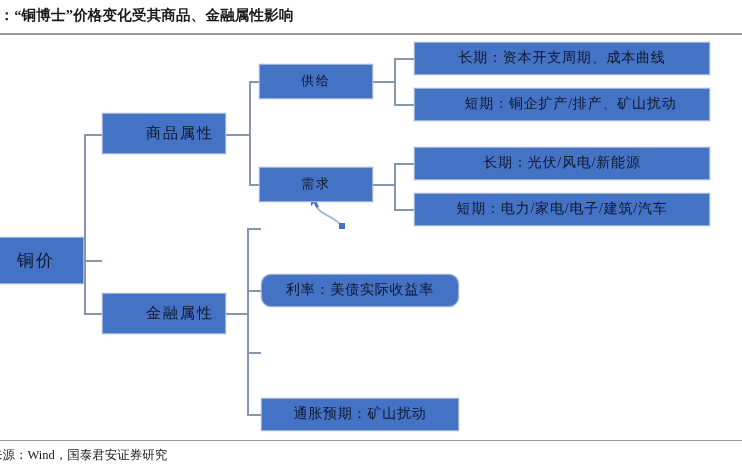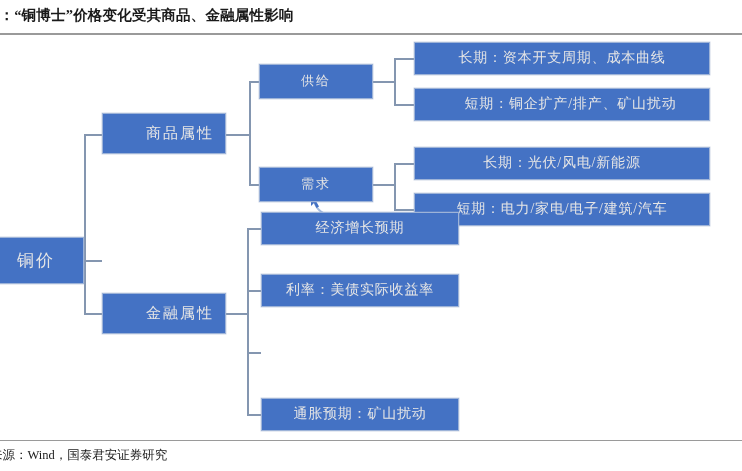--- a/index.html
+++ b/index.html
@@ -72,21 +72,21 @@
     width: 742px;
     height: 406px;
   }
 
   
   .node {
     position: absolute;
     box-sizing: border-box;
     background: #4472C4;
     border: 1.5px solid #9DB3D8;
-    color: #e5e5e5;
+    color: #0f172a;
     display: flex;
     align-items: center;
     justify-content: center;
     text-align: center;
     font-size: 14.5px;
     letter-spacing: 1px;
     line-height: 1.15;
     white-space: nowrap;
     box-shadow: 0 0 0 0.5px rgba(160,175,205,0.5);
   }
@@ -184,23 +184,22 @@
     <div class="node level3" style="left:259px; top:133px; width:114px; height:35px;">需求</div>
 
     <div class="node leaf" style="left:414px; top:8px; width:296px; height:33px;">长期：资本开支周期、成本曲线</div>
 
     <div class="node leaf" style="left:414px; top:54px; width:296px; height:33px;padding-left:17px;">短期：铜企扩产/排产、矿山扰动</div>
 
     <div class="node leaf" style="left:414px; top:113px; width:296px; height:33px;">长期：光伏/风电/新能源</div>
 
     <div class="node leaf" style="left:414px; top:159px; width:296px; height:33px;">短期：电力/家电/电子/建筑/汽车</div>
 
-    <div class="node leaf" style="left:261px; top:178px; width:198px; height:33px;">经济增长预期</div>
-
-    <div class="node leaf" style="left:261px; top:240px; width:198px; height:33px;">利率：美债实际收益率</div>
+
+    <div class="node leaf" style="left:261px; top:240px; width:198px; height:33px;border-radius:10px;">利率：美债实际收益率</div>
 
 
     <div class="node leaf" style="left:261px; top:364px; width:198px; height:33px;">通胀预期：矿山扰动</div>
 
   </div>
 
   <div id="footer-rule"></div>
   <div id="source-text">来源：Wind，国泰君安证券研究</div>
 
 </div>

